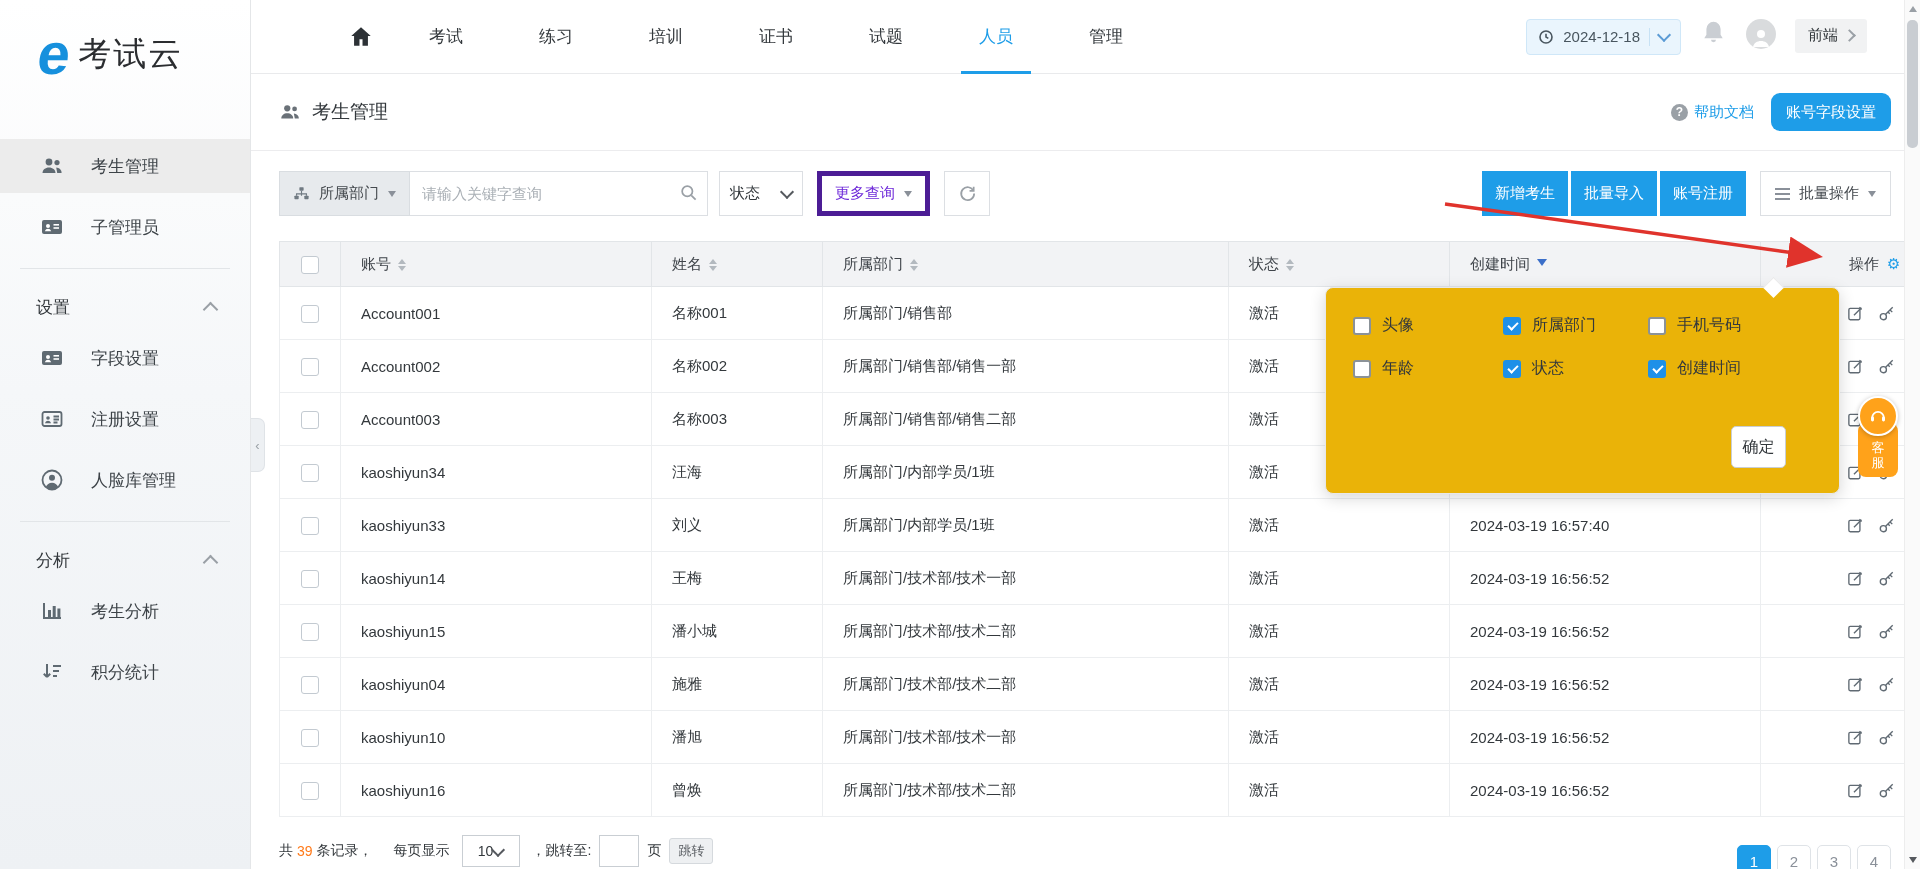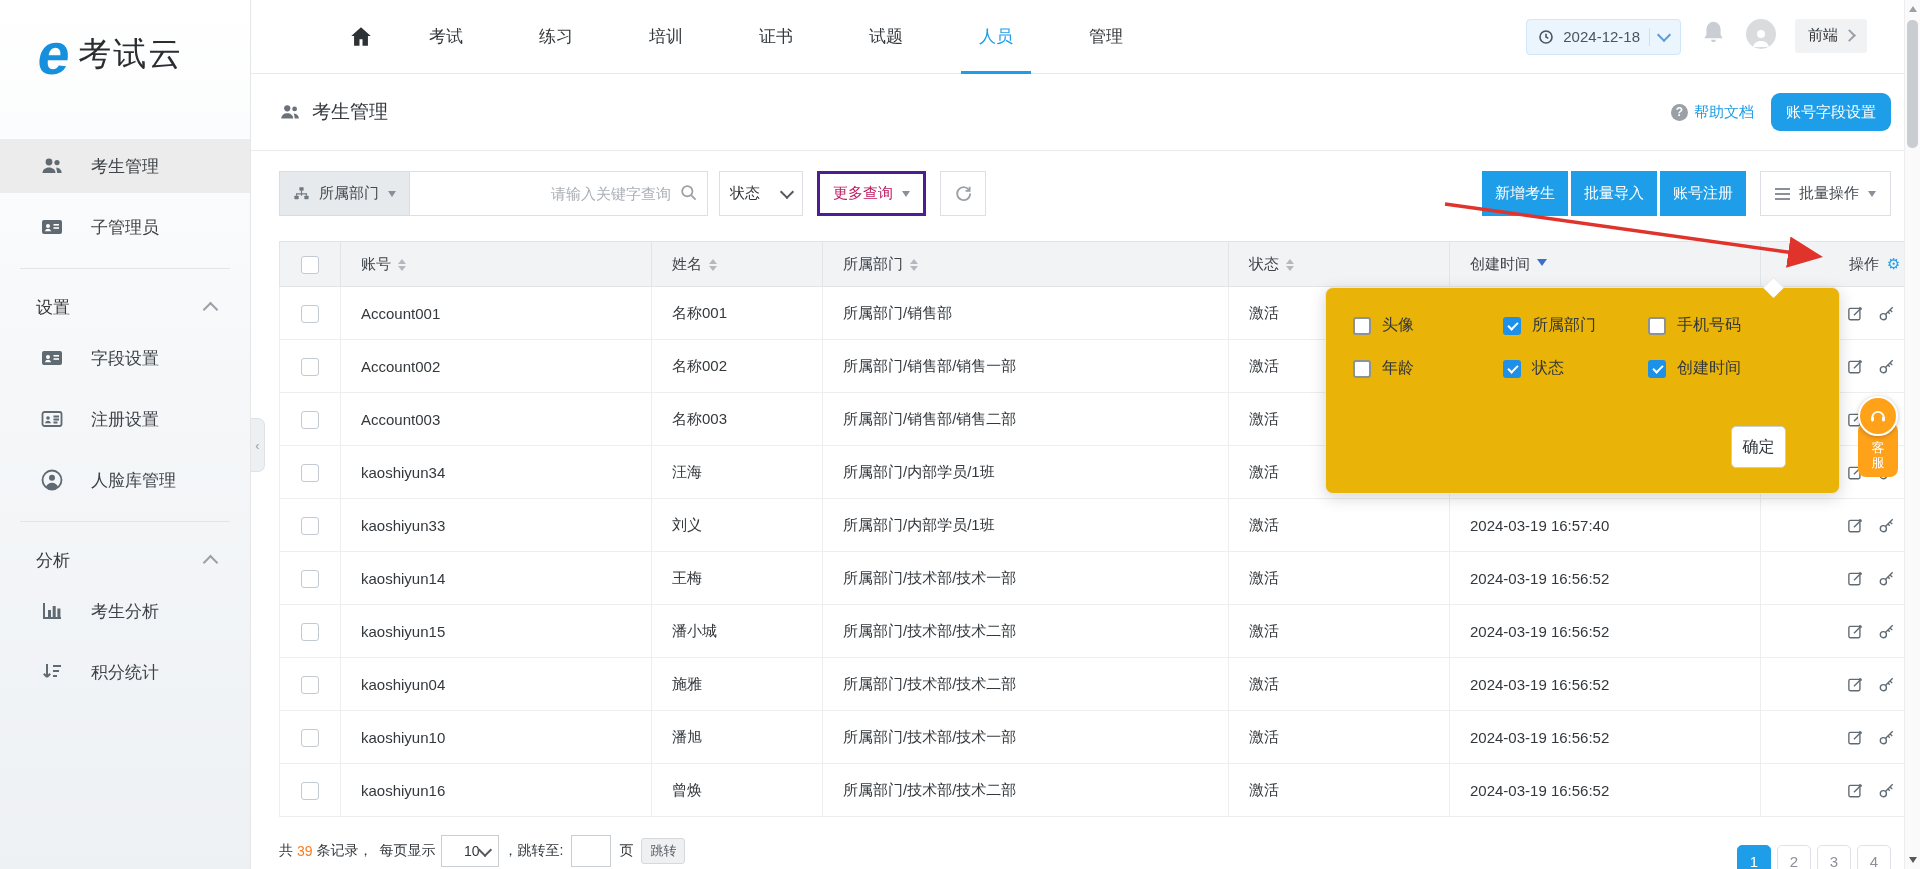--- a/index.html
+++ b/index.html
@@ -62,30 +62,30 @@
   .btn-primary{background:#1e9de8;color:#fff;font-size:15px;height:38px;padding:0 15px;
     border-radius:9px;display:flex;align-items:center;border:none;cursor:pointer;}
 
   .toolbar{display:flex;align-items:center;margin:20px 13px 0 28px;height:45px;}
   .dept-btn{display:flex;align-items:center;gap:9px;padding:0 13px;height:45px;background:#e7eaed;
     border:1px solid #d9dde1;color:#44494e;font-size:15px;box-sizing:border-box;cursor:pointer;}
   .caret{width:0;height:0;border:4.5px solid transparent;border-top:6px solid #8a9099;margin-top:5px;}
   .search-wrap{position:relative;width:298px;height:45px;box-sizing:border-box;}
   .search-wrap input{width:100%;height:100%;border:1px solid #dcdfe3;border-left:none;outline:none;
     padding:0 36px 0 12px;font-size:15px;color:#c2410c;box-sizing:border-box;
-    font-family:"Liberation Sans","DejaVu Sans",sans-serif;text-align:right;}
+    font-family:"Liberation Sans","DejaVu Sans",sans-serif;}
   .search-wrap input::placeholder{color:#a9afb5;}
   .search-ico{position:absolute;right:10px;top:12px;cursor:pointer;}
   .status-select{margin-left:11px;width:84px;height:45px;border:1px solid #dcdfe3;display:flex;
     align-items:center;justify-content:space-between;padding:0 10px;font-size:15px;color:#33383c;
     box-sizing:border-box;cursor:pointer;}
   .sel-chev{width:8px;height:8px;border-left:2px solid #55595e;border-bottom:2px solid #55595e;
     transform:rotate(-45deg);margin-top:-3px;}
-  .more-btn{margin-left:14px;height:45px;border:3px solid #4c1d95;padding:0 13px;display:flex;
-    align-items:center;gap:9px;font-size:15px;color:#be185d;box-sizing:border-box;cursor:pointer;}
+  .more-btn{margin-left:14px;height:45px;border:5px solid #4c1d95;padding:0 13px;display:flex;
+    align-items:center;gap:9px;font-size:15px;color:#6d28d9;box-sizing:border-box;cursor:pointer;}
   .refresh-btn{margin-left:14px;width:46px;height:45px;border:1px solid #dcdfe3;display:flex;
     align-items:center;justify-content:center;box-sizing:border-box;cursor:pointer;}
   .toolbar-right{margin-left:auto;display:flex;align-items:center;}
   .btn-blue{background:#1e9de8;color:#fff;height:45px;padding:0 13px;font-size:15px;display:flex;
     align-items:center;border:none;margin-left:3px;cursor:pointer;}
   .batch-btn{margin-left:14px;height:45px;border:1px solid #dcdfe3;padding:0 14px;display:flex;
     align-items:center;gap:9px;font-size:15px;color:#44494e;box-sizing:border-box;background:#fff;cursor:pointer;}
   .burger{display:flex;flex-direction:column;gap:3px;}
   .burger span{width:15px;height:2px;background:#8a9099;}
 
@@ -127,21 +127,21 @@
   .opt-box.checked::after{content:"";position:absolute;left:5px;top:1px;width:4px;height:8px;
     border:solid #fff;border-width:0 2px 2px 0;transform:rotate(45deg);}
   .popup-confirm{position:absolute;right:53px;bottom:25px;width:55px;height:42px;background:#fff;
     border:1px solid #c9ced3;border-radius:5px;font-size:16px;color:#33383c;display:flex;
     align-items:center;justify-content:center;cursor:pointer;}
 
   
   .pagination{display:flex;align-items:center;margin:14px 13px 0 28px;height:40px;font-size:14px;color:#33383c;}
   .pg-count{color:#ff7a1a;margin:0 4px;}
   .pg-select{width:58px;height:32px;border:1px solid #c9ced3;display:flex;align-items:center;
-    justify-content:flex-end;padding:0 8px;margin:0 5px;box-sizing:border-box;cursor:pointer;}
+    justify-content:center;padding:0 8px;margin:0 12px;box-sizing:border-box;cursor:pointer;}
   .pg-input{width:40px;height:32px;border:1px solid #c9ced3;margin:0 8px;box-sizing:border-box;outline:none;
     font-family:"Liberation Sans","DejaVu Sans",sans-serif;}
   .pg-go{height:26px;padding:0 8px;background:#eef0f2;border:1px solid #d5d9dd;border-radius:3px;
     font-size:13px;color:#55595e;margin-left:8px;cursor:pointer;}
   .pages{margin-left:auto;display:flex;align-self:flex-start;margin-top:14px;}
   .page-btn{width:34px;height:40px;border:1px solid #dfe3e7;border-radius:5px;margin-left:6px;
     display:flex;justify-content:center;padding-top:7px;font-size:15px;color:#8a9099;background:#fff;
     box-sizing:border-box;cursor:pointer;}
   .page-btn.active{background:#1e9de8;border-color:#1e9de8;color:#fff;}
 
@@ -688,21 +688,21 @@
       </span>
     </td>
   </tr>
 </tbody>
     </table>
 
     <div class="pagination">
       <span>共</span>
       <span class="pg-count">39</span>
       <span>条记录，</span>
-      <span style="margin-left:7px;">每页显示</span>
+      <span style="margin-left:21px;">每页显示</span>
       <span class="pg-select">
         <span>10</span>
         <span class="sel-chev"></span>
       </span>
       <span>，跳转至:</span>
       <input class="pg-input" style="">
       <span>页</span>
       <button class="pg-go">跳转</button>
       <div class="pages">
           <div class="page-btn active">1</div>

